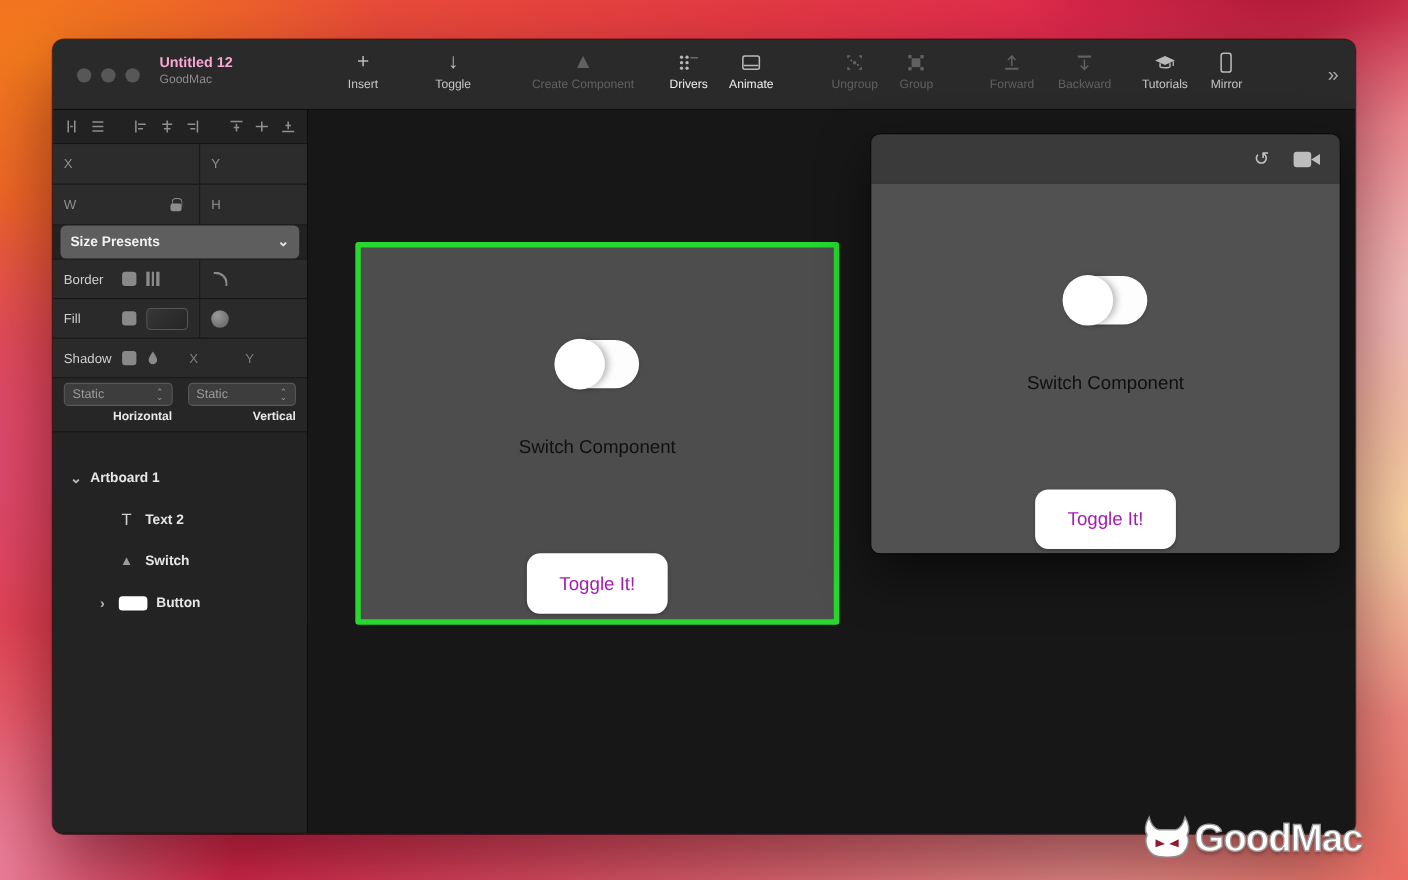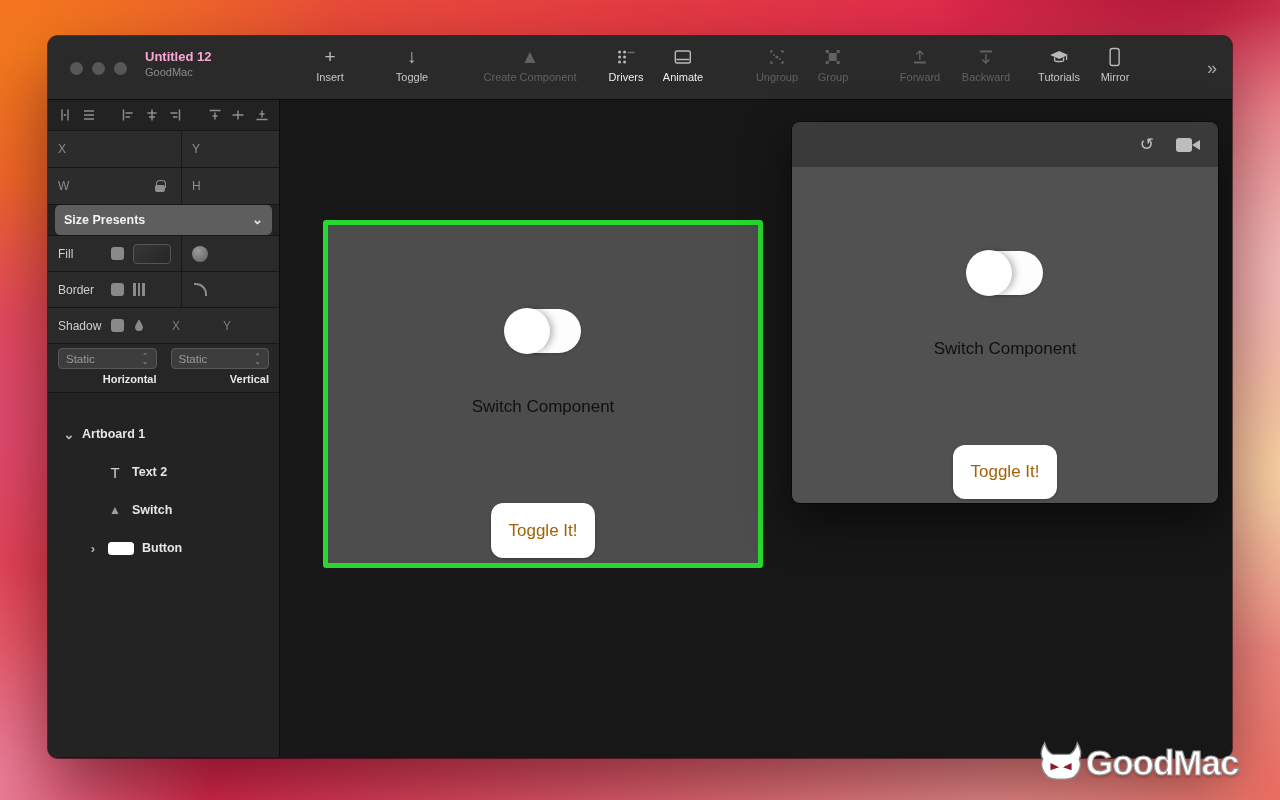--- a/index.html
+++ b/index.html
@@ -92,22 +92,22 @@
   .canvas { flex:1; background:#171717; position:relative; }
   .artboard { position:absolute; left:43px; top:120px; width:440px; height:348px;
     background:#4d4d4d; border:5px solid #27d82e; border-radius:3px;
     display:flex; flex-direction:column; align-items:center; }
   .proto { display:flex; flex-direction:column; align-items:center; padding-top:84px;gap:29px; }
   .switch { position:relative; width:76px; height:44px; }
   .switch-track { position:absolute; inset:0; background:#fdfdfd; border-radius:22px; box-shadow:0 1px 3px rgba(0,0,0,.18); }
   .switch-knob { position:absolute; left:-1px; top:-1px; width:46px; height:46px; border-radius:50%; background:#fff;
     box-shadow:4px 0 7px -1px rgba(0,0,0,.28); }
   .proto-label { margin-top:14px; color:#101010; font-size:17px; height:21px; line-height:21px; }
-  .proto-btn { margin-top:57px; width:104px; height:55px; background:#fff; border-radius:12px;
-    display:flex; align-items:center; justify-content:center; color:#a16207; font-size:17px;
+  .proto-btn { margin-top:57px; width:128px; height:55px; background:#fff; border-radius:12px;
+    display:flex; align-items:center; justify-content:center; color:#a21caf; font-size:17px;
     box-shadow:0 1px 3px rgba(0,0,0,.25); }
 
   
   .preview { position:absolute; left:744px; top:86px; width:426px; height:381px; border-radius:8px; overflow:hidden;
     box-shadow:0 18px 45px rgba(0,0,0,.55), 0 0 0 1px rgba(0,0,0,.4); }
   .preview-titlebar { height:45px; background:#3a3a3a; display:flex; align-items:center; justify-content:flex-end; padding-right:18px; gap:22px; }
   .undo-glyph { color:#c3c3c3; font-size:17px; }
   .cam-icon { width:24px; height:14px; position:relative; }
   .cam-icon:before { content:""; position:absolute; left:0; top:0; width:16px; height:14px; background:#bdbdbd; border-radius:3px; }
   .cam-icon:after { content:""; position:absolute; right:0; top:2px; border-top:5px solid transparent; border-bottom:5px solid transparent; border-right:8px solid #bdbdbd; }
@@ -308,41 +308,41 @@
 
       <div class="srow presets-row">
         <div class="preset-pill">
           <span>Size Presents</span>
           <span class="chev">⌄</span>
         </div>
       </div>
 
       <div class="srow style-row">
         <div class="style-left">
-          <span class="style-label">Fill</span>
-          <span class="swatch"></span>
-          <span class="imgwell"></span>
-        </div>
-        <div class="style-right">
-          <span class="gradcircle"></span>
-        </div>
-      </div>
-
-      <div class="srow style-row">
-        <div class="style-left">
           <span class="style-label">Border</span>
           <span class="swatch"></span>
           <span class="borderpos">
               <i></i>
               <i></i>
               <i></i>
             </span>
         </div>
         <div class="style-right">
           <span class="radius-icon"></span>
+        </div>
+      </div>
+
+      <div class="srow style-row">
+        <div class="style-left">
+          <span class="style-label">Fill</span>
+          <span class="swatch"></span>
+          <span class="imgwell"></span>
+        </div>
+        <div class="style-right">
+          <span class="gradcircle"></span>
         </div>
       </div>
 
       <div class="srow style-row">
         <div class="style-left" style="border-right:none; flex:1;">
           <span class="style-label">Shadow</span>
           <span class="swatch"></span>
           <svg width="12" height="15" viewBox="0 0 14 16">
               <path d="M7 1C7 1 2.5 7 2.5 10a4.5 4.5 0 0 0 9 0C11.5 7 7 1 7 1Z" fill="#8a8a8a"></path>
             </svg>

